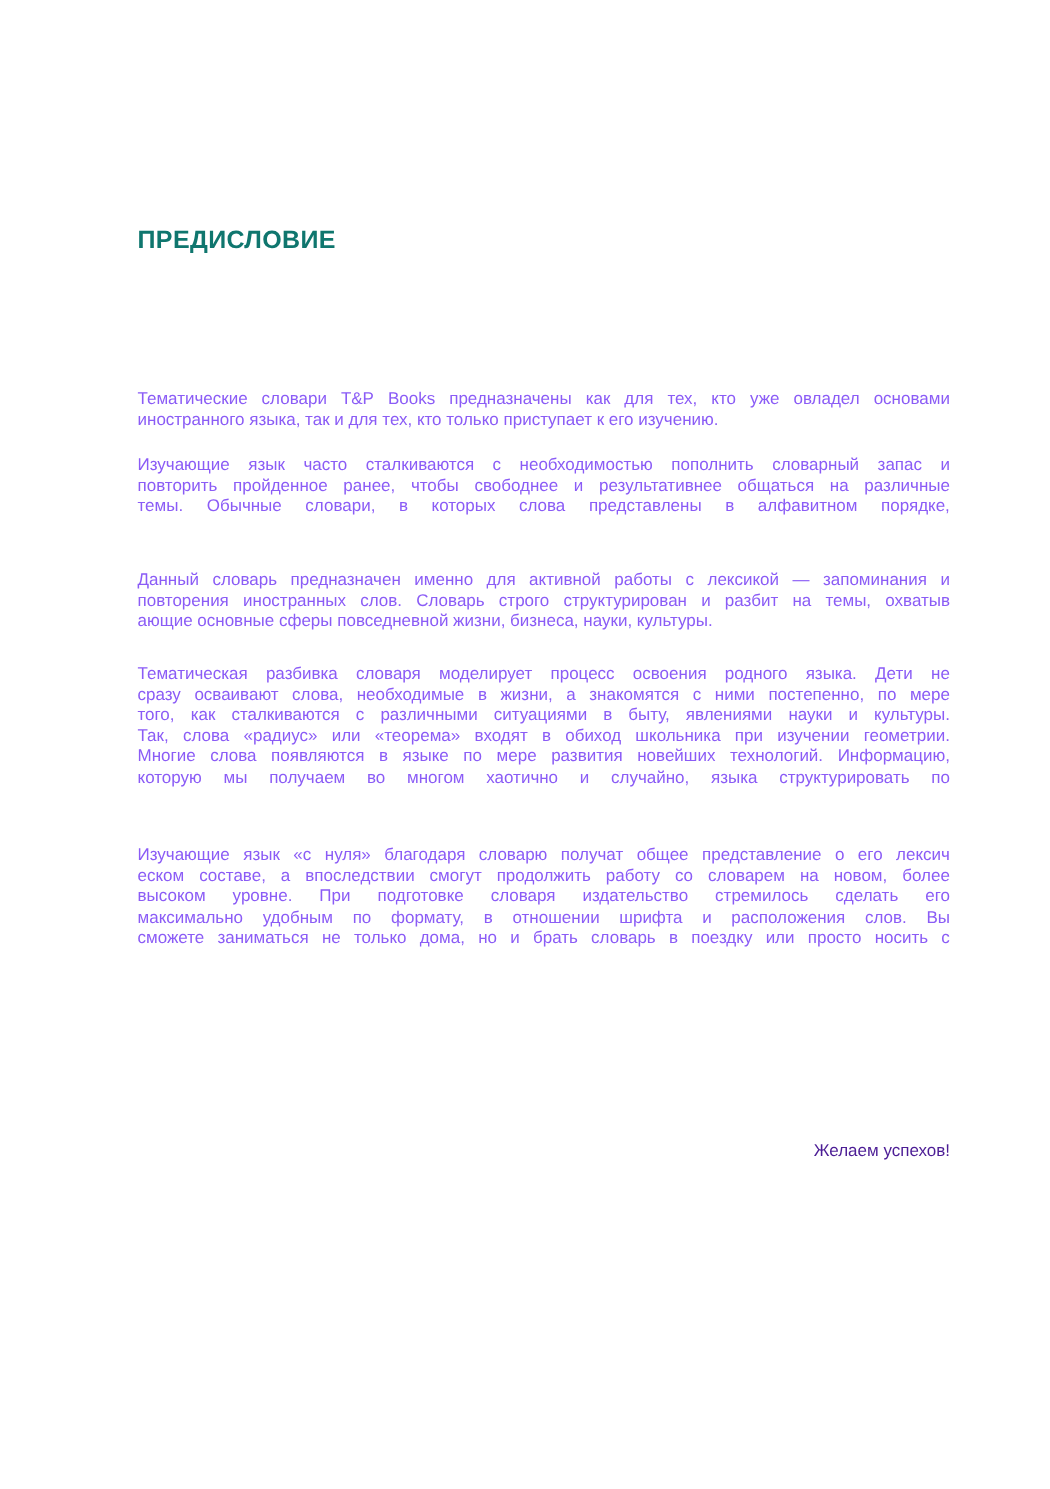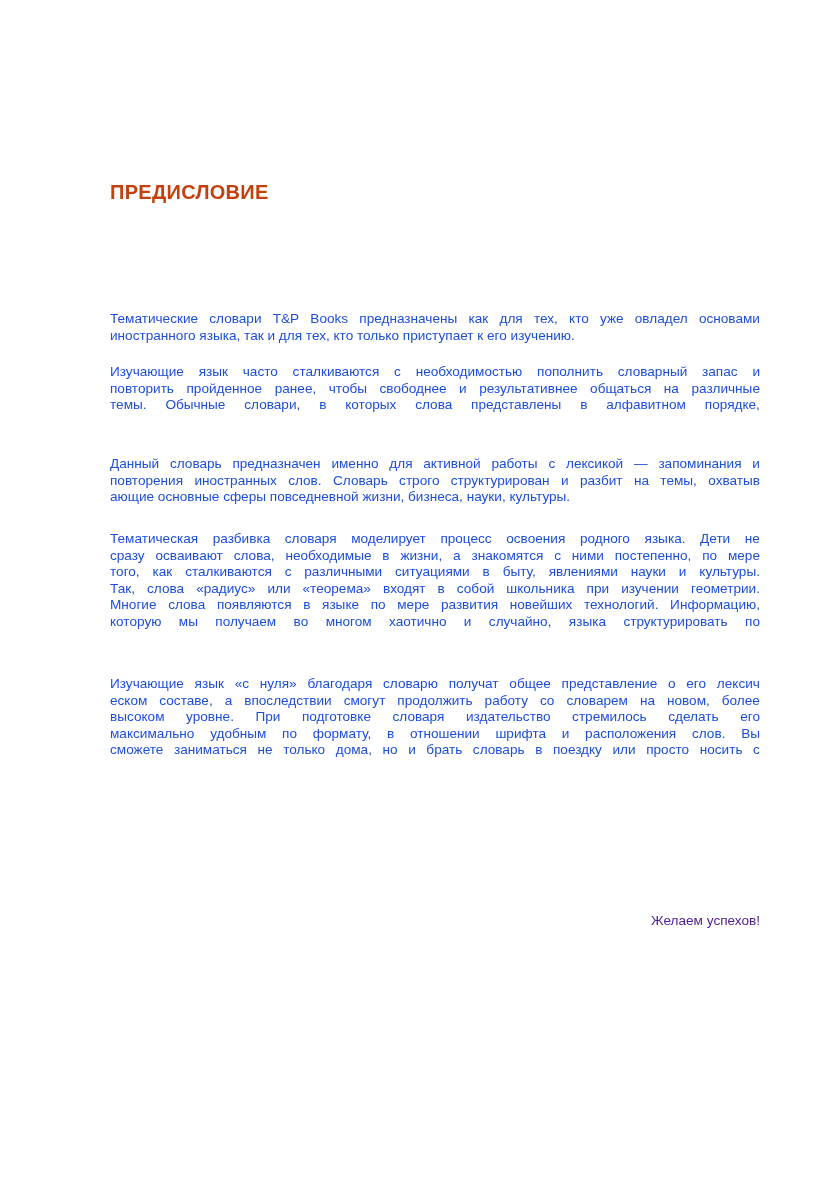--- a/index.html
+++ b/index.html
@@ -22,29 +22,29 @@
       height: 1191px;
       background: #fff;
     }
     .title {
       position: absolute;
       left: 110px;
       top: 181px;
       font-size: 20px;
       font-weight: bold;
       letter-spacing: 0.3px;
-      color: #c2410c;
+      color: #0f766e;
     }
     .para {
       position: absolute;
       left: 110px;
       width: 650px;
       font-size: 13.6px;
       line-height: 16.6px;
-      color: #1d4ed8;
+      color: #8b5cf6;
     }
     .line {
       display: block;
       text-align: justify;
       text-align-last: justify;
       white-space: nowrap;
       height: 16.6px;
     }
     .line.last {
       text-align-last: left;
@@ -200,21 +200,21 @@
         <span class="w">культуры.</span>
       </span>
     <span class="line j">
         <span class="w">Так,</span>
         <span class="w">слова</span>
         <span class="w">«радиус»</span>
         <span class="w">или</span>
         <span class="w">«теорема»</span>
         <span class="w">входят</span>
         <span class="w">в</span>
-        <span class="w">собой</span>
+        <span class="w">обиход</span>
         <span class="w">школьника</span>
         <span class="w">при</span>
         <span class="w">изучении</span>
         <span class="w">геометрии.</span>
       </span>
     <span class="line j">
         <span class="w">Многие</span>
         <span class="w">слова</span>
         <span class="w">появляются</span>
         <span class="w">в</span>

